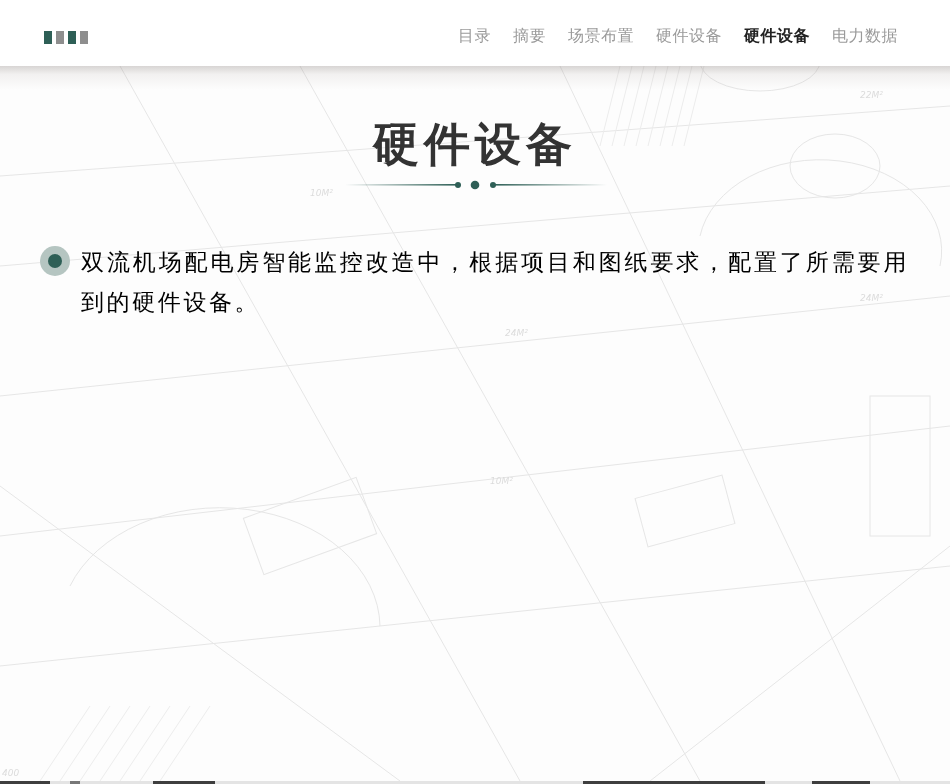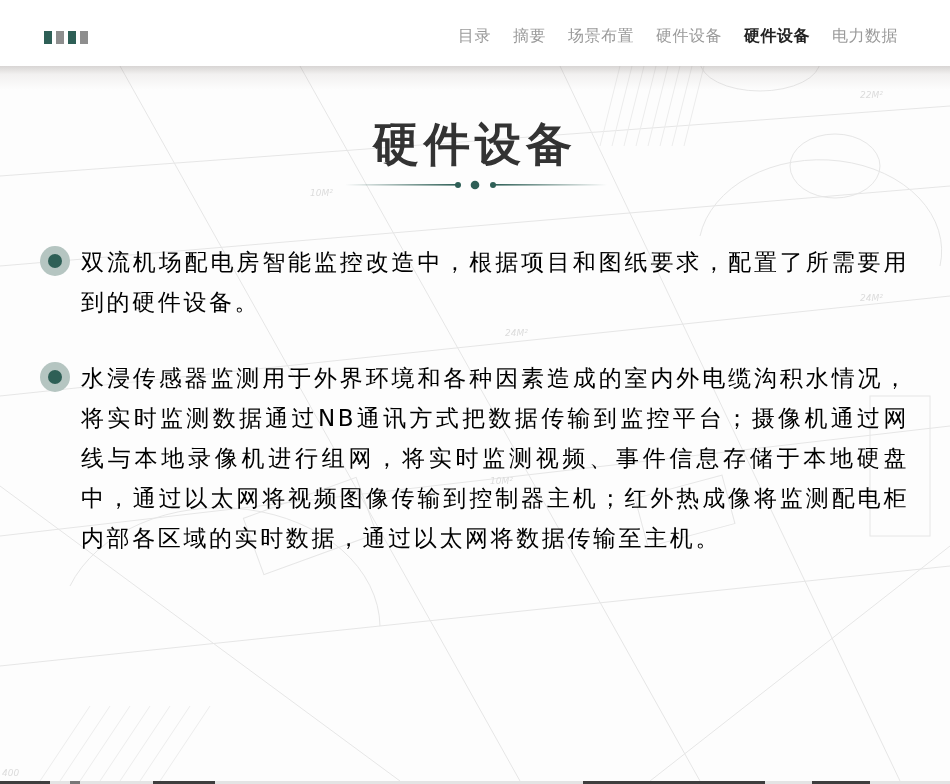--- a/index.html
+++ b/index.html
@@ -120,24 +120,20 @@
   <circle cx="130" cy="7" r="4.3" fill="#2e5f56"></circle>
   <circle cx="148" cy="7" r="3" fill="#2e5f56"></circle>
   <rect x="149" y="6" width="113" height="1.6" fill="url(#gr)"></rect>
 </svg>
 
 <div class="content">
   <div class="para">
     <span class="bullet"></span>
     <p class="text">双流机场配电房智能监控改造中，根据项目和图纸要求，配置了所需要用到的硬件设备。</p>
   </div>
-  <div class="para">
-    <span class="bullet"></span>
-    <p class="text">水浸传感器监测用于外界环境和各种因素造成的室内外电缆沟积水情况，将实时监测数据通过NB通讯方式把数据传输到监控平台；摄像机通过网线与本地录像机进行组网，将实时监测视频、事件信息存储于本地硬盘中，通过以太网将视频图像传输到控制器主机；红外热成像将监测配电柜内部各区域的实时数据，通过以太网将数据传输至主机。</p>
-  </div>
 </div>
 
 <div class="bottom-strip">
   <span style="left:0;width:50px"></span>
   <span style="left:70px;width:10px;background:#777"></span>
   <span style="left:153px;width:62px"></span>
   <span style="left:583px;width:182px"></span>
   <span style="left:812px;width:58px"></span>
 </div>
 

